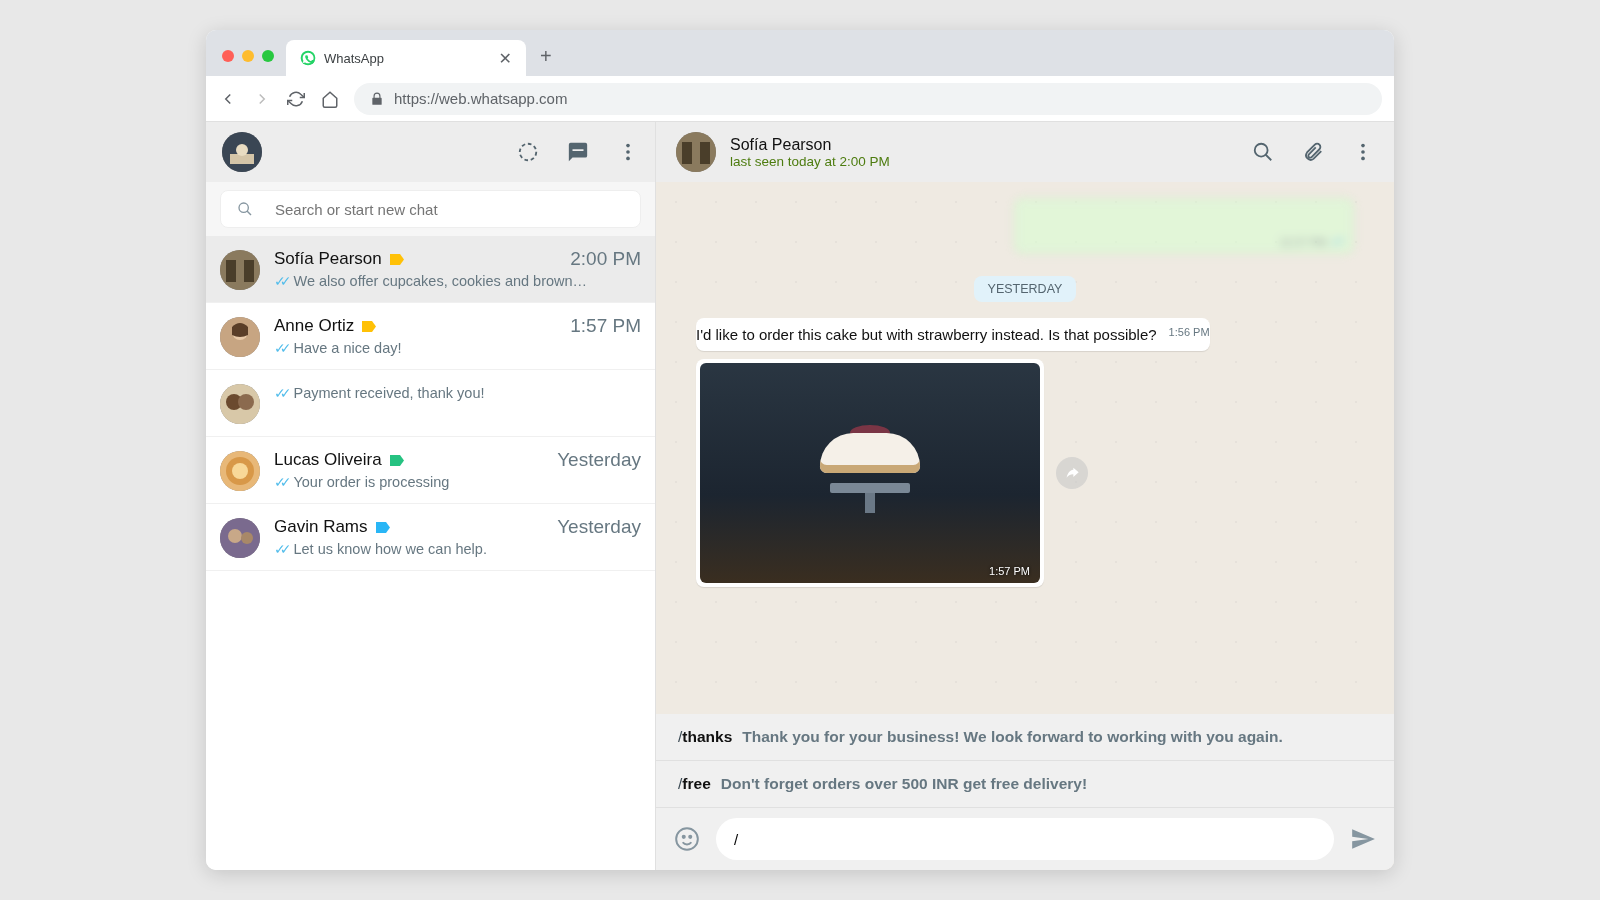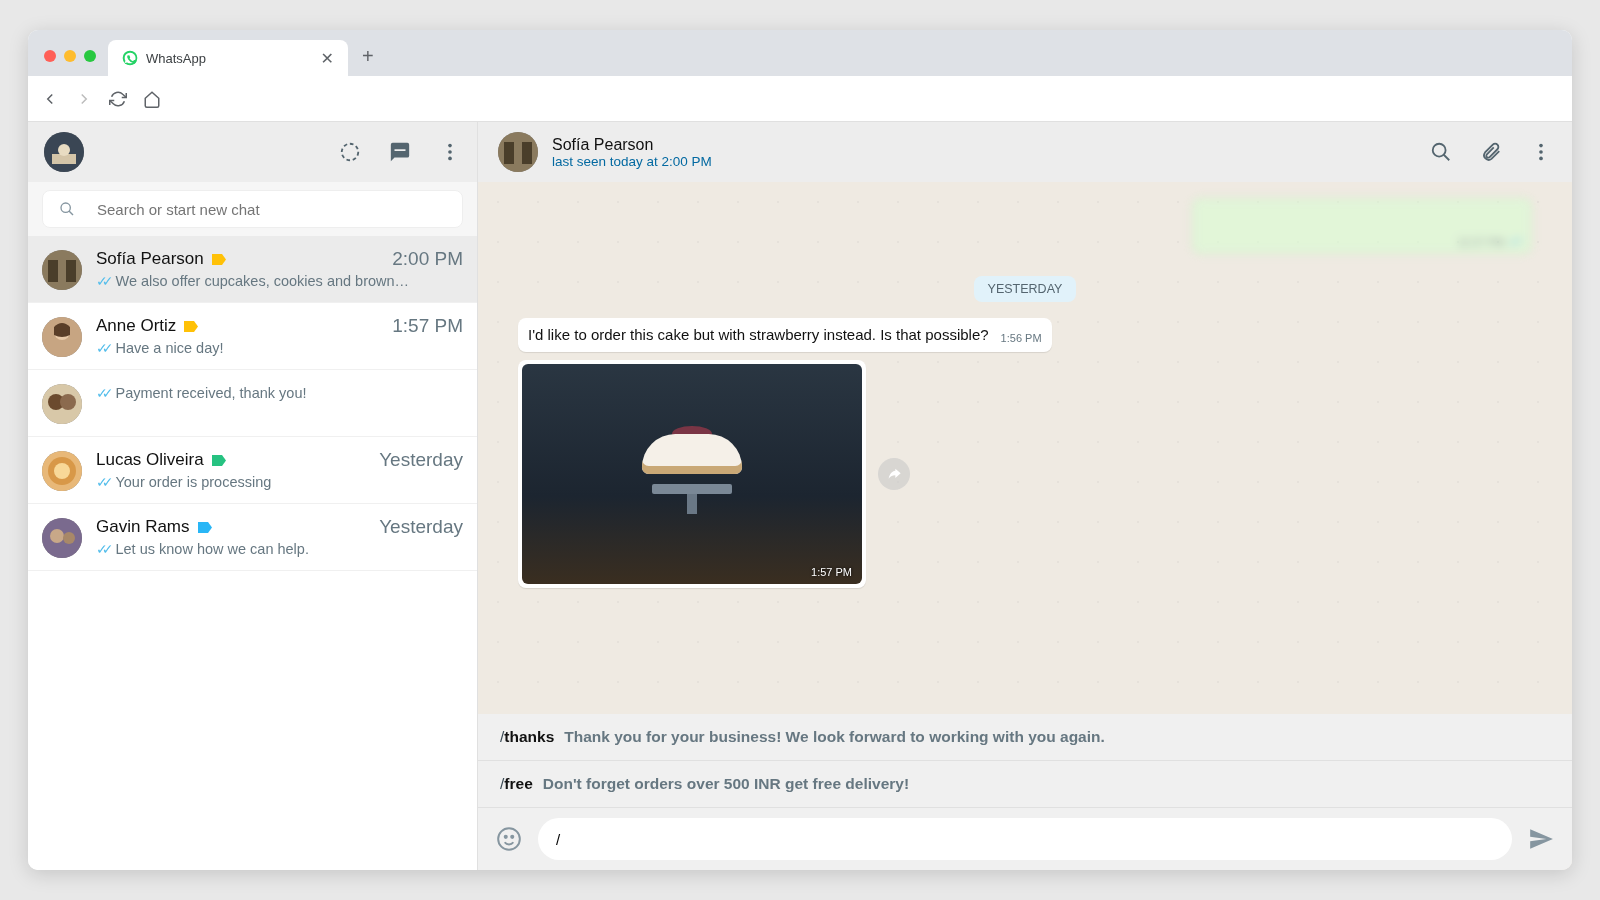--- a/index.html
+++ b/index.html
@@ -1,17 +1,17 @@
 <!DOCTYPE html>
 <html><head>
 <meta charset="utf-8">
 <style>
 * { margin: 0; padding: 0; box-sizing: border-box; font-family: -apple-system, BlinkMacSystemFont, "Segoe UI", Helvetica, Arial, sans-serif; }
 body { background: #e8e8e8; display: flex; align-items: center; justify-content: center; width: 1600px; height: 900px; }
-.window { width: 1544px; height: 840px; background: #fff; border-radius: 10px; overflow: hidden; box-shadow: 0 4px 20px rgba(0,0,0,0.15); display: flex; flex-direction: column; }
+.window { width: 1188px; height: 840px; background: #fff; border-radius: 10px; overflow: hidden; box-shadow: 0 4px 20px rgba(0,0,0,0.15); display: flex; flex-direction: column; }
 
 .tabbar { background: #dee1e6; height: 46px; display: flex; align-items: flex-end; padding: 0 8px; position: relative; }
 .traffic { display: flex; gap: 8px; padding: 0 12px 14px 8px; }
 .tl { width: 12px; height: 12px; border-radius: 50%; }
 .tl.r { background: #ff5f57; } .tl.y { background: #febc2e; } .tl.g { background: #28c840; }
 .tab { background: #fff; border-radius: 8px 8px 0 0; height: 36px; display: flex; align-items: center; padding: 0 14px; gap: 8px; min-width: 240px; font-size: 13px; color: #3c4043; }
 .tab .close { margin-left: auto; color: #5f6368; font-size: 16px; cursor: pointer; }
 .newtab { color: #5f6368; font-size: 20px; padding: 0 14px 8px; cursor: pointer; }
 
 .addrbar { background: #fff; height: 46px; display: flex; align-items: center; padding: 0 12px; gap: 14px; border-bottom: 1px solid #e0e0e0; }
@@ -39,31 +39,31 @@
 .chatname { font-size: 17px; color: #111; display: flex; align-items: center; gap: 8px; }
 .label-tag { width: 14px; height: 11px; display: inline-block; }
 .chattime { font-size: 19px; color: #667781; }
 .chatpreview { font-size: 14.5px; color: #667781; margin-top: 3px; white-space: nowrap; overflow: hidden; text-overflow: ellipsis; display: flex; align-items: center; gap: 4px; }
 .dblcheck { color: #53bdeb; font-size: 14px; letter-spacing: -6px; margin-right: 4px; }
 
 .main { flex: 1; display: flex; flex-direction: column; background: #efeae2; position: relative; }
 .mainheader { background: #ededed; height: 60px; display: flex; align-items: center; padding: 0 20px; gap: 14px; }
 .mainheader .info { display: flex; flex-direction: column; }
 .mainheader .name { font-size: 16px; color: #111; }
-.mainheader .status { font-size: 13.5px; color: #0369a1; }
+.mainheader .status { font-size: 13.5px; color: #4d7c0f; }
 .mainheader .actions { margin-left: auto; display: flex; gap: 28px; color: #54656f; }
 
 .chatbody { flex: 1; overflow-y: auto; padding: 16px 40px; display: flex; flex-direction: column; gap: 8px; position: relative; }
 .bg-pattern { position: absolute; inset: 0; opacity: 0.06; background-image: radial-gradient(circle at 20px 20px, #555 1px, transparent 1px); background-size: 40px 40px; }
 
 .daychip { align-self: center; background: #e1f2fa; color: #54656f; font-size: 12.5px; padding: 6px 14px; border-radius: 8px; margin: 8px 0; z-index: 1; }
-.msg { max-width: 560px; border-radius: 8px; padding: 8px 10px; font-size: 15px; position: relative; box-shadow: 0 1px 1px rgba(0,0,0,0.1); z-index: 1; }
+.msg { max-width: 560px; border-radius: 8px; padding: 8px 0; font-size: 15px; position: relative; box-shadow: 0 1px 1px rgba(0,0,0,0.1); z-index: 1; }
 .msg.in { background: #fff; align-self: flex-start; color: #111; }
 .msg.out { background: #d9fdd3; align-self: flex-end; color: #111; }
-.msg .time { font-size: 11px; color: #667781; float: right; margin-left: 12px; margin-top: 6px; }
+.msg .time { font-size: 11px; color: #667781; float: right; margin-left: 12px; }
 .msg.out .time .dblcheck { margin-left: 3px; }
 .imgmsg { padding: 4px; }
 .imgmsg .imgbox { width: 340px; height: 220px; border-radius: 6px; background: linear-gradient(180deg, #2a3642 0%, #1c2530 60%, #3a2e20 100%); position: relative; display: flex; align-items: center; justify-content: center; }
 .cake-stand { width: 120px; height: 80px; position: relative; }
 .cake-top { width: 100px; height: 40px; background: #f5f0e8; border-radius: 50px 50px 10px 10px; position: absolute; top: 0; left: 10px; box-shadow: inset 0 -8px 0 #c9a876; }
 .cake-fruit { position: absolute; top: -8px; left: 40px; width: 40px; height: 16px; background: #7a3545; border-radius: 50%; }
 .cake-base { width: 80px; height: 10px; background: #7a8896; position: absolute; bottom: 20px; left: 20px; border-radius: 2px; }
 .cake-stem { width: 10px; height: 20px; background: #6a7886; position: absolute; bottom: 0; left: 55px; }
 .imgbox .time-overlay { position: absolute; bottom: 6px; right: 10px; color: #fff; font-size: 11px; text-shadow: 0 0 3px #000; }
 .forward-ico { position: absolute; right: -44px; top: 50%; transform: translateY(-50%); width: 32px; height: 32px; border-radius: 50%; background: rgba(200,200,200,0.6); display: flex; align-items: center; justify-content: center; color: #fff; }
@@ -122,20 +122,26 @@
         <svg width="18" height="18" viewBox="0 0 24 24" fill="none" stroke="currentColor" stroke-width="2">
           <path d="M23 4v6h-6M1 20v-6h6"></path>
           <path d="M3.5 9a9 9 0 0 1 14.8-3.4L23 10M1 14l4.7 4.4A9 9 0 0 0 20.5 15"></path>
         </svg>
       </div>
     <div class="navico">
         <svg width="18" height="18" viewBox="0 0 24 24" fill="none" stroke="currentColor" stroke-width="2">
           <path d="M3 11l9-8 9 8v10a2 2 0 0 1-2 2H5a2 2 0 0 1-2-2z"></path>
         </svg>
       </div>
+    <div class="addrbox">
+      <svg width="14" height="14" viewBox="0 0 24 24" fill="#5f6368">
+          <path d="M6 10V7a6 6 0 0 1 12 0v3h1a1 1 0 0 1 1 1v10a1 1 0 0 1-1 1H5a1 1 0 0 1-1-1V11a1 1 0 0 1 1-1h1zm2 0h8V7a4 4 0 0 0-8 0v3z"></path>
+        </svg>
+      <span>https://web.whatsapp.com</span>
+    </div>
   </div>
 
   <div class="app">
 
     <div class="sidebar">
       <div class="sideheader">
         <div class="avatar">
           <svg class="av-svg" viewBox="0 0 40 40">
               <rect width="40" height="40" fill="#3a4654"></rect>
               <rect x="8" y="22" width="24" height="10" fill="#d4c5a8"></rect>

